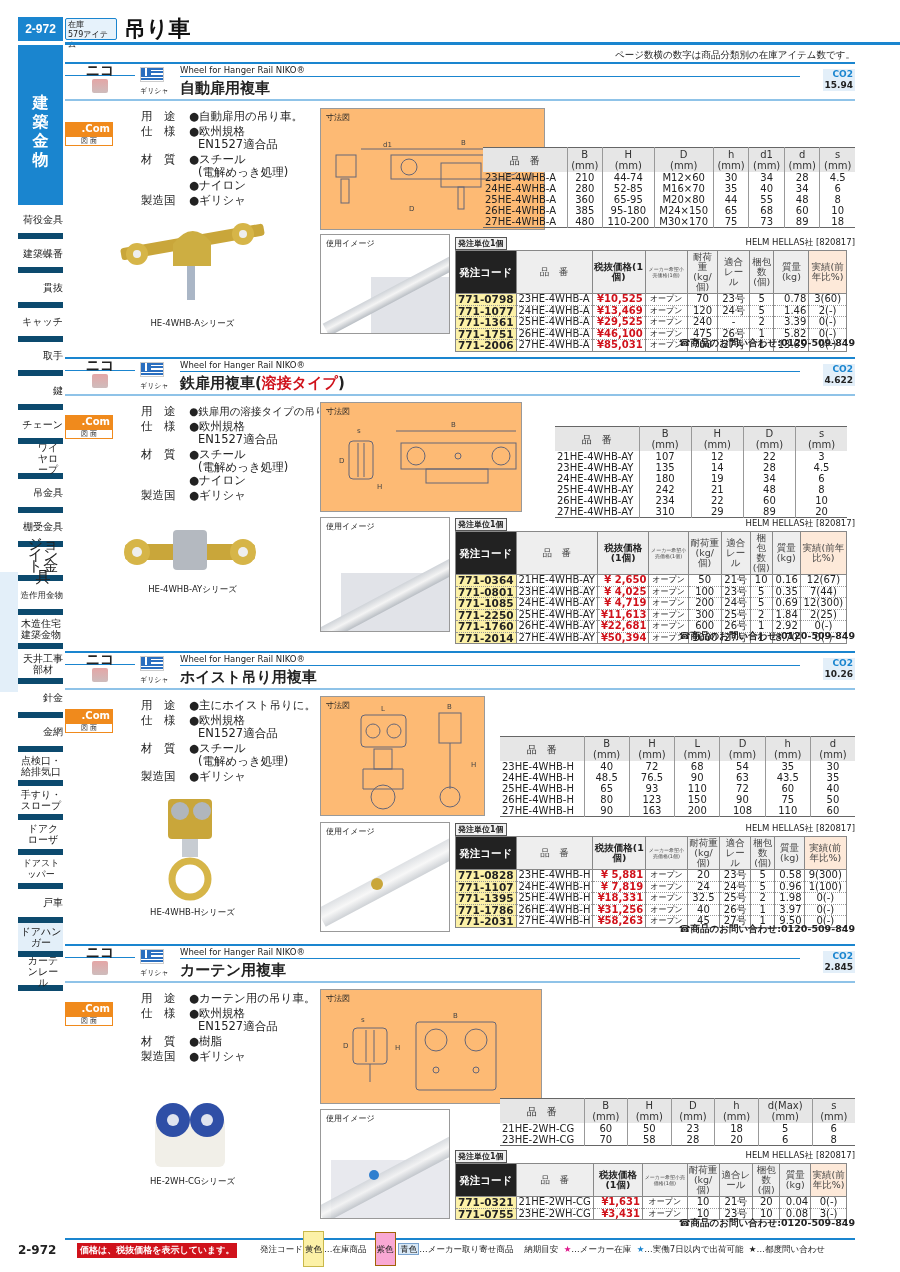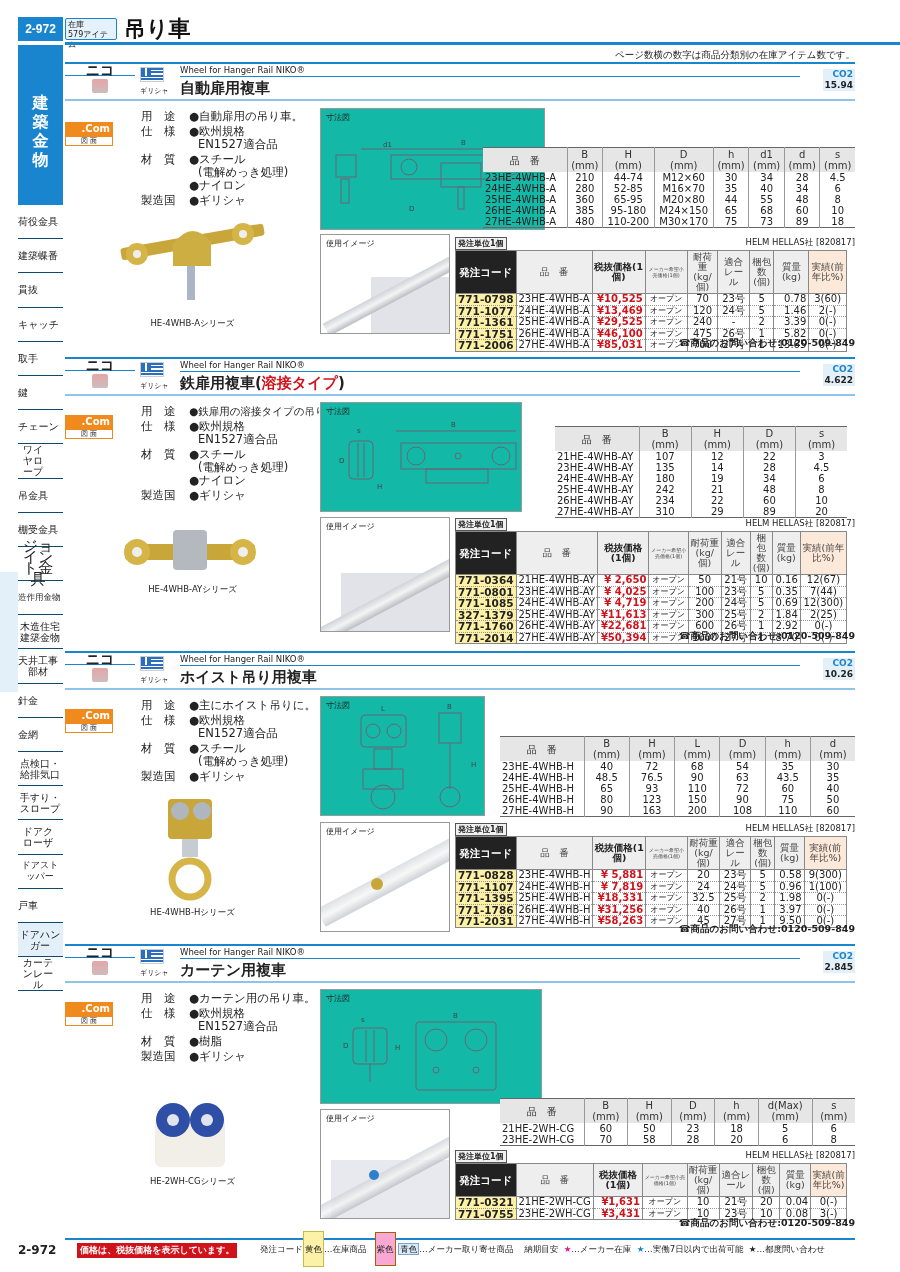--- a/index.html
+++ b/index.html
@@ -8,21 +8,21 @@
 
 .pgno{left:18px;top:17px;width:45px;height:24px;background:#1a85cf;color:#fff;font-weight:bold;font-size:12px;line-height:24px;text-align:center;font-family:"Liberation Sans",sans-serif}
 .stock{left:65px;top:18px;width:52px;height:22px;border:1px solid #1a85cf;background:#e6f2fb;border-radius:2px;font-size:8px;line-height:10px;padding:1px 2px;font-weight:normal}
 .ptitle{left:124px;top:14px;font-size:22px;font-weight:bold;color:#111}
 .hline{left:65px;top:42px;width:835px;height:3px;background:#1a85cf}
 .note{right:45px;top:49px;font-size:9.5px;color:#222}
 .hline2{left:65px;top:62px;width:790px;height:2px;background:#1a85cf}
 
 .side-cat{left:18px;top:45px;width:45px;height:160px;background:#1a85cf;color:#fff;font-weight:bold;font-size:16px;text-align:center;padding-top:48px;line-height:19px;writing-mode:horizontal-tb}
 .side-list{left:18px;top:205px;width:45px}
-.side-item{height:34.2px;border-bottom:1px solid #0c4a6e;display:flex;align-items:center;justify-content:flex-start;text-align:center;font-size:10px;line-height:11px;color:#222}
+.side-item{height:34.2px;border-bottom:6px solid #0c4a6e;display:flex;align-items:center;justify-content:flex-end;text-align:center;font-size:10px;line-height:11px;color:#222}
 .side-item.active{background:#e3eff9}
 .side-hl{left:0;top:572px;width:18px;height:120px;background:#e3eff9}
 
 .sec{left:65px;width:790px}
 .sec-top{height:2px;background:#1a85cf}
 .brandrow{position:relative;height:37px;border-bottom:2px solid #8fc3e8}
 .brand{position:absolute;left:0;top:0;width:70px;text-align:center;font-weight:bold;font-size:14px}
 .brand .nm{border-bottom:1px solid #1a85cf;height:12px;line-height:12px}
 .brand .logo{margin:3px auto 0;width:16px;height:14px;background:linear-gradient(#d98080,#b9a0a0);border-radius:2px;opacity:.7}
 .flag{position:absolute;left:75px;top:3px;width:24px;height:15px;background:repeating-linear-gradient(#2a6ebf 0 2px,#fff 2px 3.4px);border:1px solid #ccc}
@@ -33,21 +33,21 @@
 .jt{position:absolute;left:115px;top:15px;font-size:15px;font-weight:bold}
 .jt .red{color:#d0121b}
 .co2{position:absolute;right:0;top:5px;background:#e3eff9;font-size:9px;font-weight:bold;text-align:right;padding:0 2px;line-height:11px}
 .co2 .l{color:#1a85cf}
 .comlogo{position:absolute;left:0;width:48px;height:26px}
 .comlogo .t{height:14px;background:#f08a1c;color:#fff;font-weight:bold;font-size:10px;text-align:right;padding-right:3px;line-height:14px}
 .comlogo .b{height:10px;border:1px solid #f08a1c;font-size:7px;text-align:center;line-height:8px}
 .spec{position:absolute;left:74px;font-size:11.5px;line-height:13px}
 .spec td{vertical-align:top;padding:0}
 .spec .k{width:46px;letter-spacing:0}
-.dimbox{position:absolute;border:1.5px solid #999;background:#14b8a6}
+.dimbox{position:absolute;border:1.5px solid #999;background:#fdba74}
 .dimbox .lb{font-size:8px;position:absolute;left:5px;top:3px}
 .imgbox{position:absolute;border:1.5px solid #999;background:#fff;overflow:hidden}
 .imgbox .lb{font-size:8px;position:absolute;left:5px;top:3px;z-index:2}
 .rail{position:absolute;background:linear-gradient(#cfd3d8,#f4f4f4,#b9bec4);transform:rotate(-28deg);transform-origin:left}
 .door{position:absolute;background:#e1e3e8}
 .prod-cap{position:absolute;font-size:8.5px;font-weight:normal;text-align:center}
 
 table.dim{position:absolute;border-collapse:collapse;font-size:10px;text-align:center;border-top:1.5px solid #666;border-bottom:1.5px solid #666}
 table.dim th{background:#e6e6e6;font-weight:normal;border-left:1px solid #999;line-height:11px;padding:1px 2px;color:#333}
 table.dim th:first-child{border-left:none}
@@ -566,21 +566,21 @@
           <td>24HE-4WHB-AY</td>
           <td class="p">¥ 4,719</td>
           <td class="o">オープン</td>
           <td>200</td>
           <td>24号</td>
           <td>5</td>
           <td class="r">0.69</td>
           <td>12(300)</td>
         </tr>
     <tr>
-          <td class="c">327-1379</td>
+          <td class="c">771-2250</td>
           <td>25HE-4WHB-AY</td>
           <td class="p">¥11,613</td>
           <td class="o">オープン</td>
           <td>300</td>
           <td>25号</td>
           <td>2</td>
           <td class="r">1.84</td>
           <td>2(25)</td>
         </tr>
     <tr>

